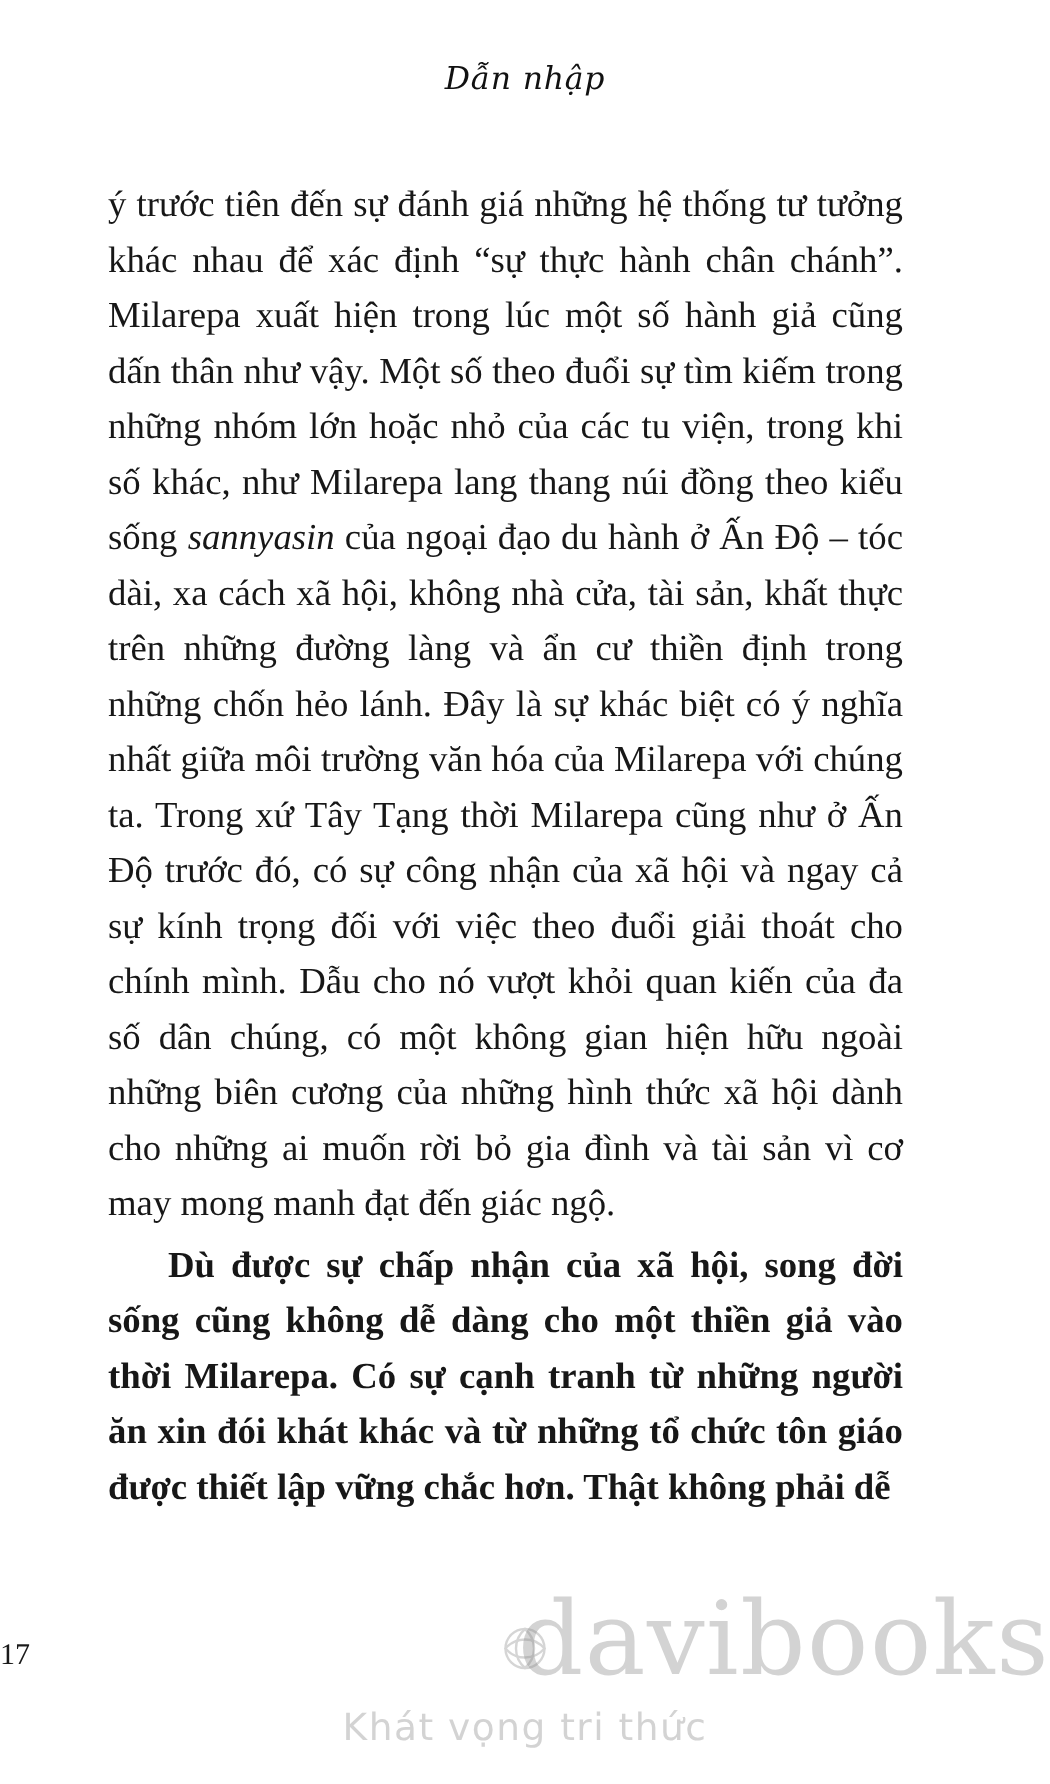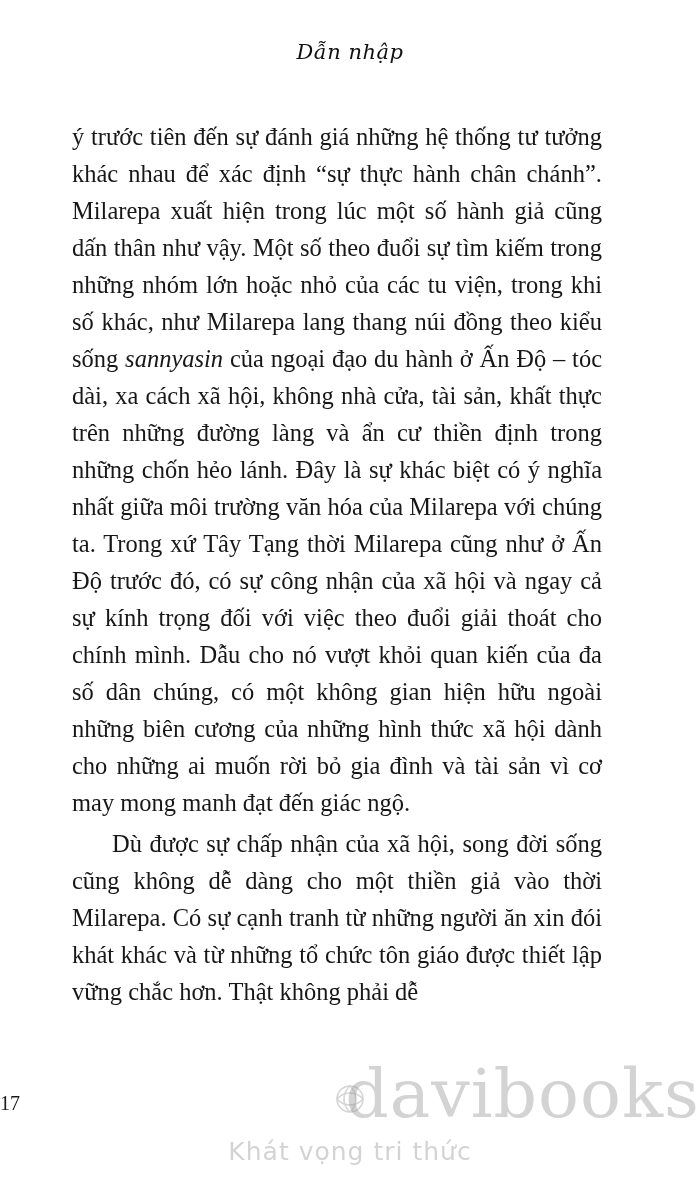--- a/index.html
+++ b/index.html
@@ -40,20 +40,21 @@
     color: #171717;
     text-align: justify;
     text-justify: inter-word;
   }
   .body-text p {
     margin: 0;
   }
   .body-text p.indent {
     text-indent: 40px;
     margin-top: 4px;
+    font-weight: bold;
   }
   .body-text i {
     font-style: italic;
   }
   .folio {
     position: absolute;
     top: 1092px;
     left: 0;
     width: 100%;
     text-align: left;

